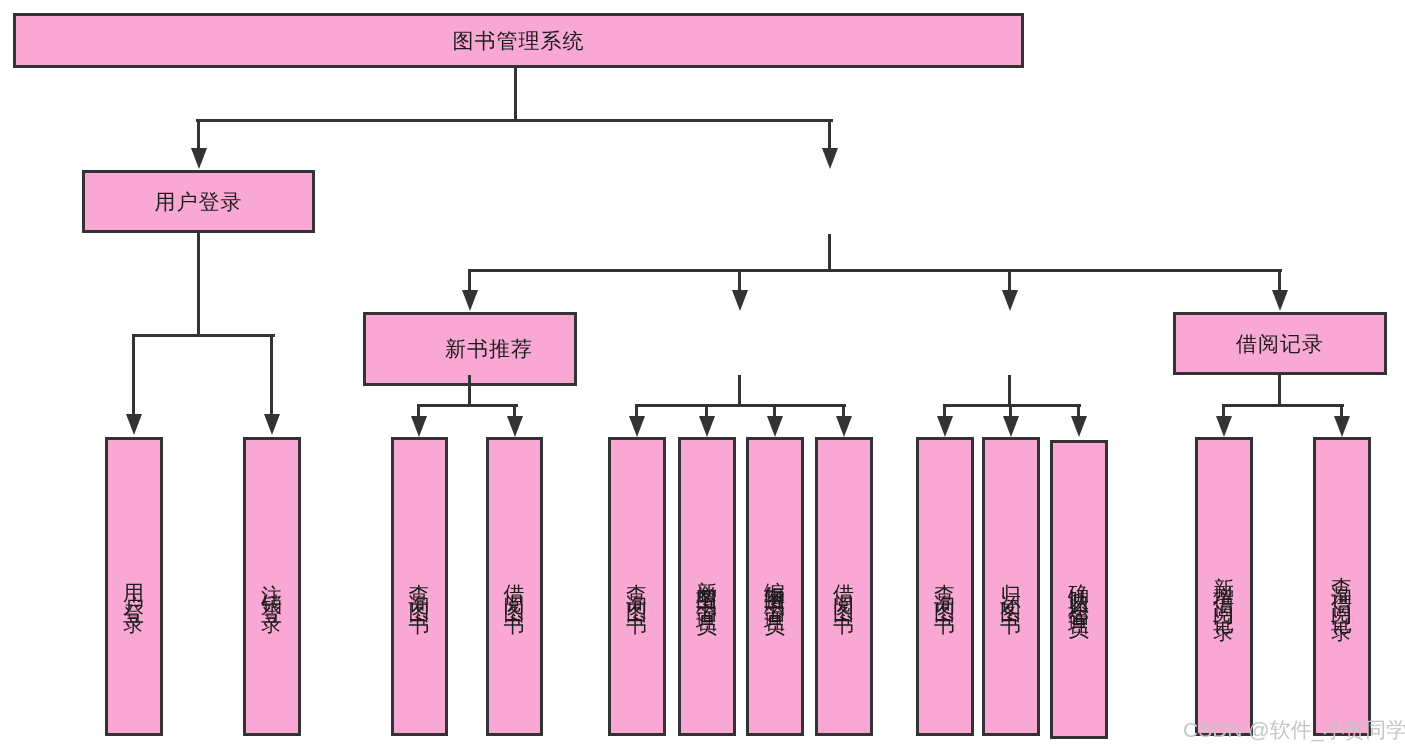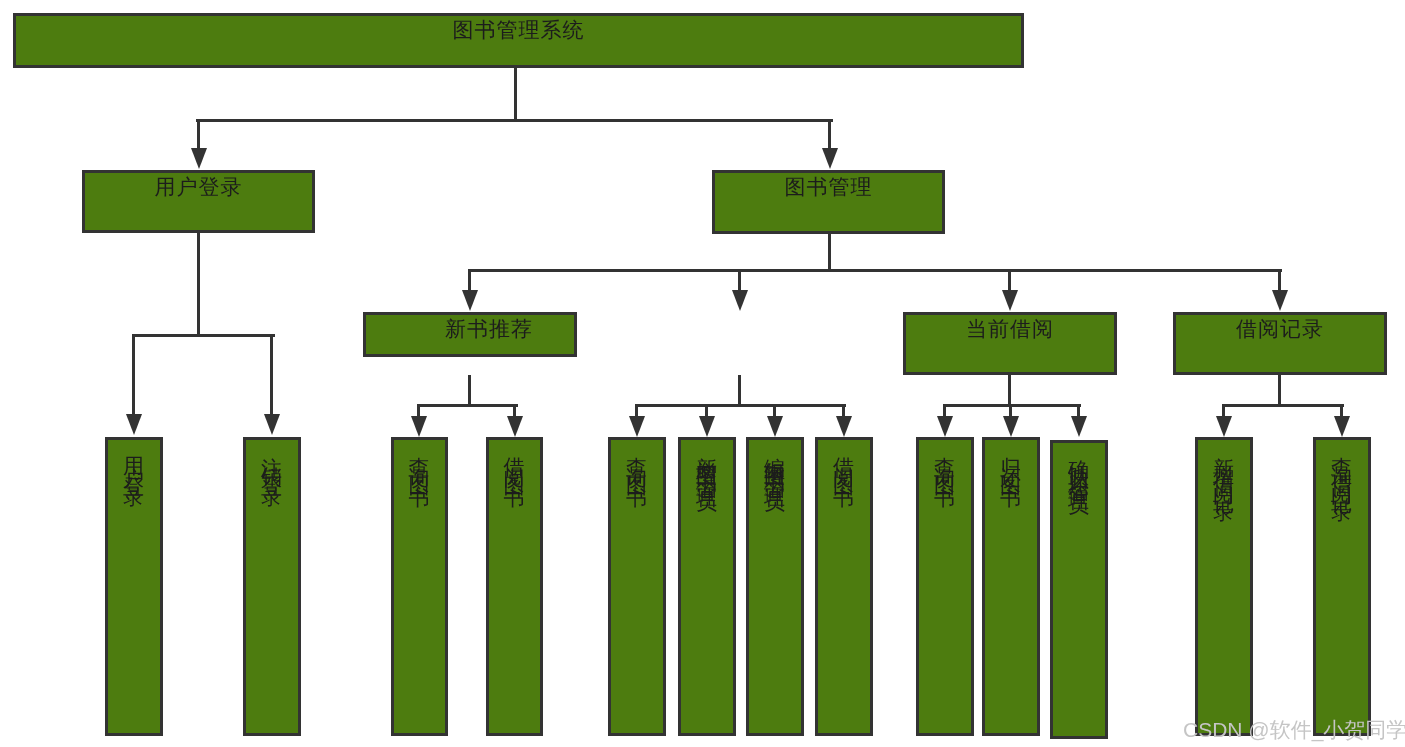--- a/index.html
+++ b/index.html
@@ -1,22 +1,22 @@
 <!DOCTYPE html>
 <html><head>
 <meta charset="utf-8">
 <style>
   html,body{margin:0;padding:0;background:#fff;}
   #canvas{
     position:relative;width:1405px;height:747px;background:#ffffff;overflow:hidden;
     font-family:"Liberation Sans","DejaVu Sans",sans-serif;
   }
   .box{
-    position:absolute;background:#4d7c0f;border:3px solid #333333;box-sizing:border-box;
-    display:flex;align-items:flex-start;justify-content:center;
+    position:absolute;background:#f9a8d4;border:3px solid #333333;box-sizing:border-box;
+    display:flex;align-items:center;justify-content:center;
     color:#1c1c1c;font-size:21px;letter-spacing:1px;
   }
   .leaf{padding:0;}
   .vlabel{
     writing-mode:vertical-rl;text-orientation:mixed;
     color:#1c1c1c;font-size:21px;line-height:1;
   }
   .len4{letter-spacing:10px;}
   .len6{letter-spacing:9px;}
   .len9{letter-spacing:5px;}
@@ -47,23 +47,20 @@
     <div class="hline" style="left:196px;top:119px;width:637px;"></div>
     <div class="vline" style="left:197px;top:119px;height:32px;"></div>
     <div class="arrowhead" style="left:191px;top:148px;"></div>
     <div class="vline" style="left:828px;top:119px;height:32px;"></div>
     <div class="arrowhead" style="left:822px;top:148px;"></div>
   </div>
 
   <div class="box" style="left:82px;top:170px;width:233px;height:63px;">
     <span>用户登录</span>
   </div>
-  <div class="box" style="left:712px;top:170px;width:233px;height:64px;">
-    <span>图书管理</span>
-  </div>
 
   <div>
     <div class="vline" style="left:197px;top:233px;height:103px;"></div>
     <div class="hline" style="left:132px;top:334px;width:143px;"></div>
     <div class="vline" style="left:132px;top:334px;height:81px;"></div>
     <div class="arrowhead" style="left:126px;top:414px;"></div>
     <div class="vline" style="left:270px;top:334px;height:81px;"></div>
     <div class="arrowhead" style="left:264px;top:414px;"></div>
   </div>
 
@@ -73,25 +70,22 @@
     <div class="vline" style="left:468px;top:269px;height:22px;"></div>
     <div class="arrowhead" style="left:462px;top:290px;"></div>
     <div class="vline" style="left:738px;top:269px;height:22px;"></div>
     <div class="arrowhead" style="left:732px;top:290px;"></div>
     <div class="vline" style="left:1008px;top:269px;height:22px;"></div>
     <div class="arrowhead" style="left:1002px;top:290px;"></div>
     <div class="vline" style="left:1278px;top:269px;height:22px;"></div>
     <div class="arrowhead" style="left:1272px;top:290px;"></div>
   </div>
 
-  <div class="box" style="left:363px;top:312px;width:214px;height:45px;padding-left:38px;">
+  <div class="box" style="left:363px;top:312px;width:214px;height:74px;padding-left:38px;">
     <span>新书推荐</span>
-  </div>
-  <div class="box" style="left:903px;top:312px;width:214px;height:63px;">
-    <span>当前借阅</span>
   </div>
   <div class="box" style="left:1173px;top:312px;width:214px;height:63px;">
     <span>借阅记录</span>
   </div>
 
   <div>
     <div class="vline" style="left:468px;top:375px;height:31px;"></div>
     <div class="hline" style="left:417px;top:404px;width:101px;"></div>
     <div class="vline" style="left:417px;top:404px;height:13px;"></div>
     <div class="arrowhead" style="left:411px;top:416px;"></div>

